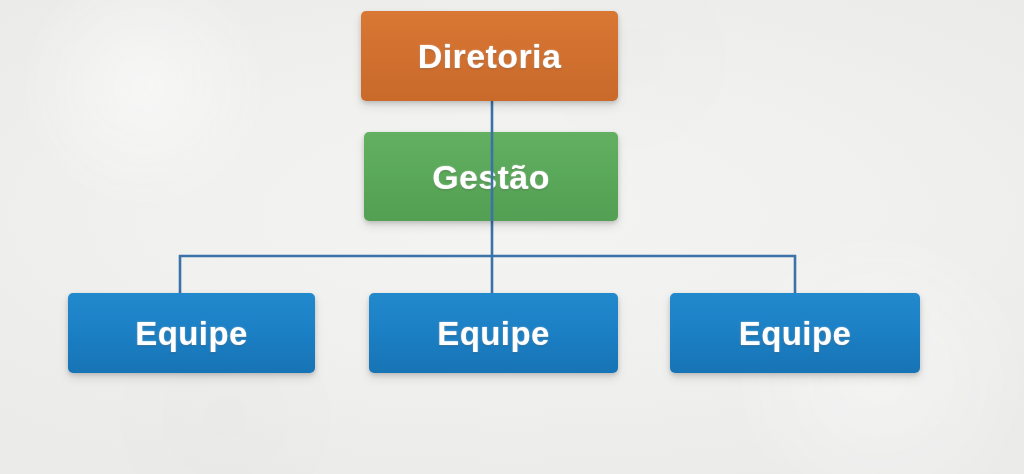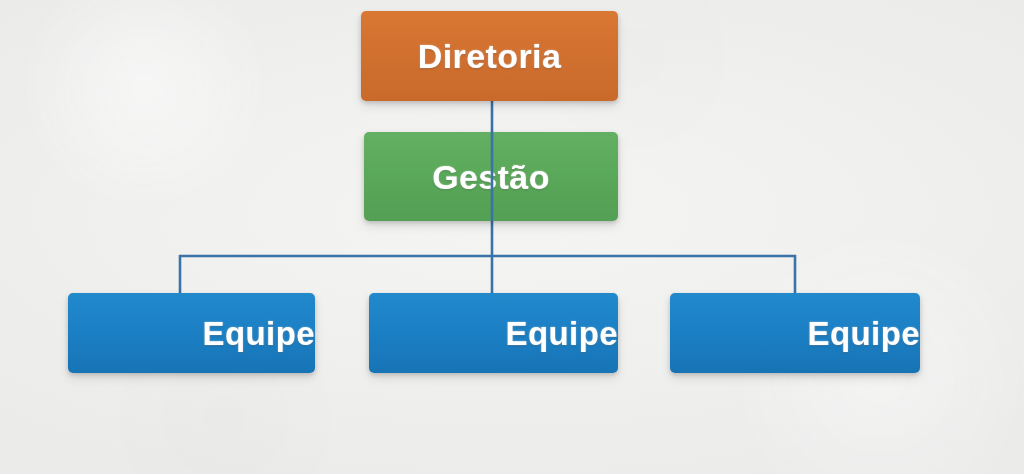--- a/index.html
+++ b/index.html
@@ -91,21 +91,20 @@
     z-index: 3;
   }
   #node-gestao .node-label { font-size: 34px; }
 
   
   .node-equipe {
     top: 293px;
     height: 80px;
     background: linear-gradient(180deg, #2289cd 0%, #1b7fc4 50%, #1774b5 100%);
     z-index: 3;
-    justify-content: flex-end;
   }
   .node-equipe .node-label { font-size: 33px; }
 
   #node-equipe-1 { left: 68px;  width: 247px; }
   #node-equipe-2 { left: 369px; width: 249px; }
   #node-equipe-3 { left: 670px; width: 250px; }
 </style>
 </head>
 <body>
 

